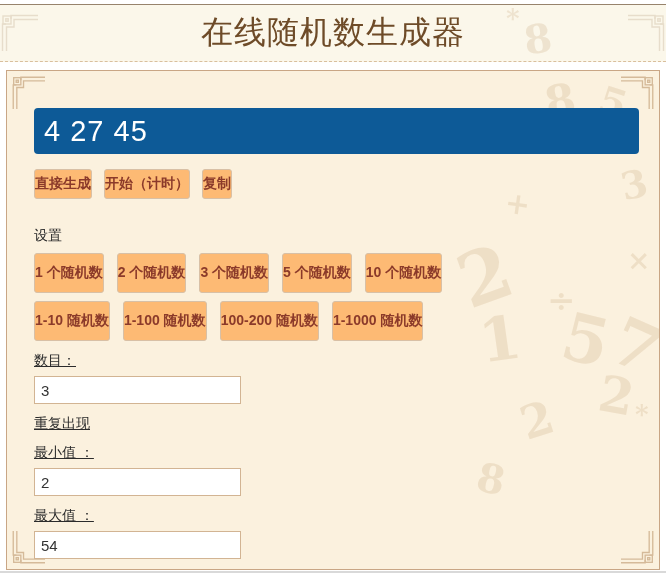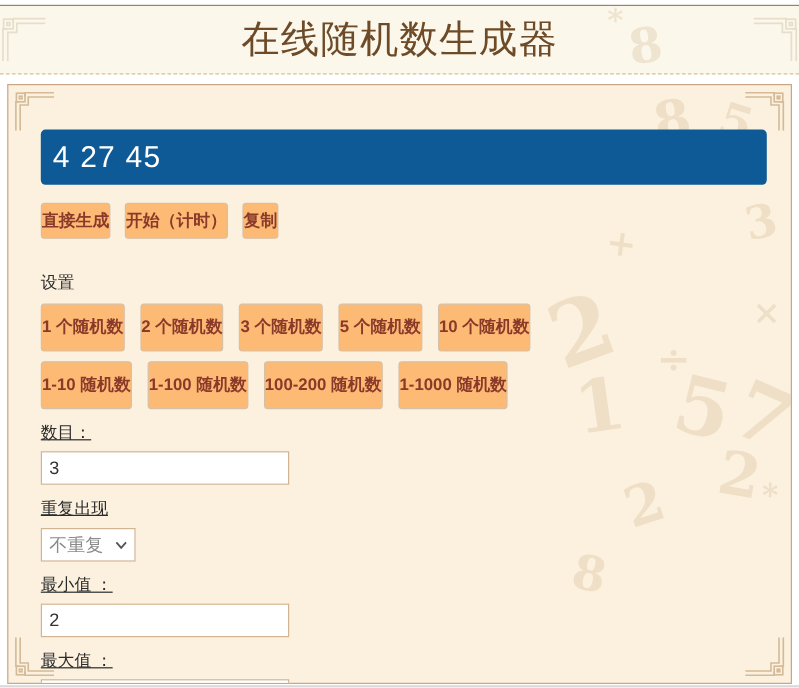--- a/index.html
+++ b/index.html
@@ -31,21 +31,21 @@
   .corner.hdr { color:#e7ddcb; }
   .tl { top:4px; left:4px; }
   .tr { top:4px; right:4px; transform:scaleX(-1); }
   .bl { bottom:4px; left:4px; transform:scaleY(-1); }
   .br { bottom:4px; right:4px; transform:scale(-1,-1); }
   .header .tl { top:8px; left:0; }
   .header .tr { top:8px; right:0; transform:scaleX(-1); }
 
   .result-banner {
     width:605px; height:46px; border-radius:4px;
-    color:#fff; font-size:25px; display:flex; align-items:center;
+    color:#fff; font-size:29px; display:flex; align-items:center;
     padding-left:10px; letter-spacing:1px;
   }
   .action-row { display:flex; gap:12px; margin-top:15px; }
   .btn {
     display:inline-flex; align-items:center; justify-content:center;
     height:30px; padding:0 0; background:#fdba74;
     border:1px solid #d8c0a6; border-radius:3px;
     font-size:14px; font-weight:bold; color:#8b3a2a;
     cursor:pointer; white-space:nowrap; font-family:inherit;
   }
@@ -204,26 +204,20 @@
       <button class="btn">1-10 随机数</button>
       <button class="btn">1-100 随机数</button>
       <button class="btn">100-200 随机数</button>
       <button class="btn">1-1000 随机数</button>
     </div>
 
     <label class="field-label">数目：</label>
     <input class="text-input" type="text" value="3" style="">
 
     <label class="field-label">重复出现</label>
-    <div class="select">
-      <span>不重复</span>
-      <svg width="10" height="7" viewBox="0 0 10 7">
-        <path d="M1 1 L5 5.5 L9 1" stroke="#555" stroke-width="1.6" fill="none"></path>
-      </svg>
-    </div>
 
     <label class="field-label">最小值 ：</label>
     <input class="text-input" type="text" value="2" style="">
 
     <label class="field-label">最大值 ：</label>
     <input class="text-input" type="text" value="54" style="">
   </div>
 </main>
 
 <div class="bottom-edge"></div>

